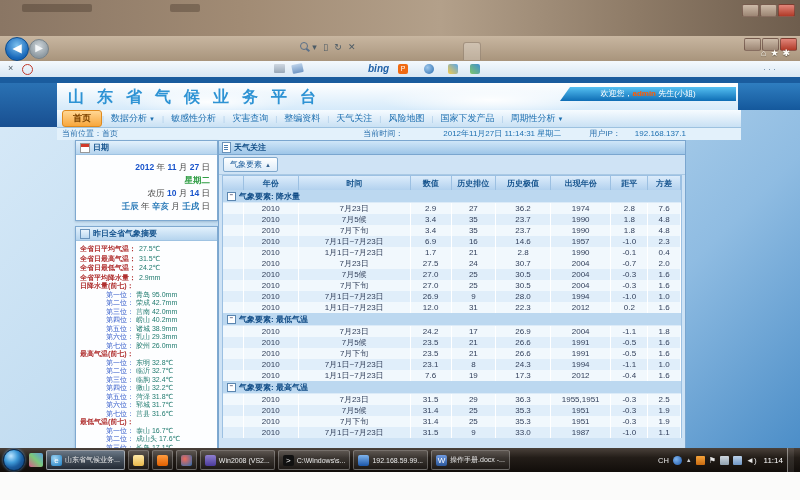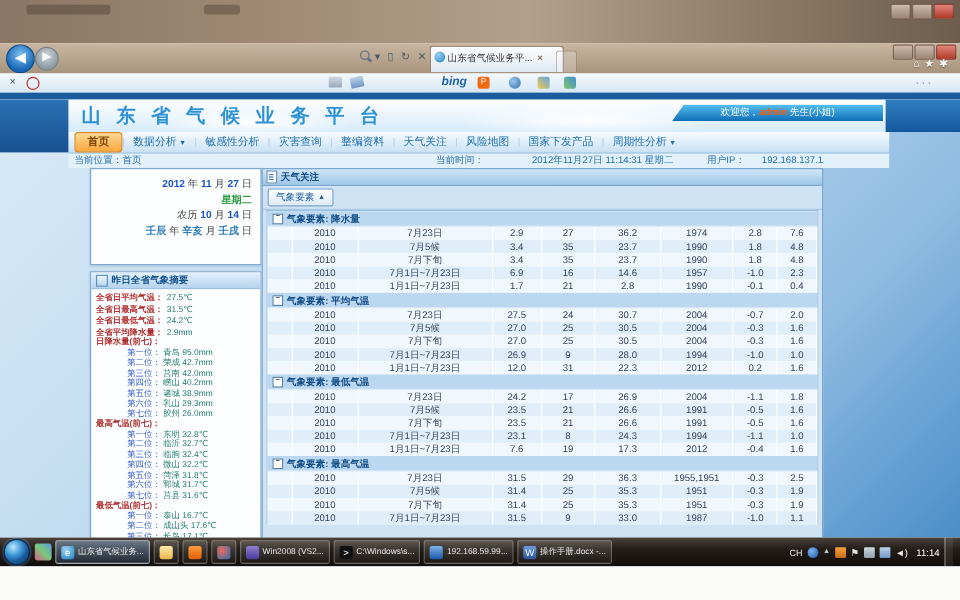--- a/index.html
+++ b/index.html
@@ -148,21 +148,20 @@
 <div id="ie-nav">
   <div id="back-btn" class="abs">◀</div>
   <div id="fwd-btn" class="abs">▶</div>
   <div class="addr-icons abs">
     <span class="lens"></span>
     <span class="chrome-btn">▾</span>
     <span class="chrome-btn">▯</span>
     <span class="chrome-btn">↻</span>
     <span class="chrome-btn">✕</span>
   </div>
-  <div id="tab" class="abs"><span class="fav"></span><span>山东省气候业务平...</span><span class="tx">×</span></div>
   <div id="tab-stub" class="abs"></div>
   <div id="ie-winctl" class="abs">
     <span class="win-ctl"></span><span class="win-ctl"></span><span class="win-ctl close"></span>
   </div>
   <div id="ie-tools" class="abs"><span>⌂</span><span>★</span><span>✱</span></div>
 </div>
 
 <div id="ie-cmd">
   <span class="chrome-btn abs" style="left:6px;top:2px;">×</span>
   <span class="abs" style="left:22px;top:3px;width:9px;height:9px;border:1.5px solid #c0392b;border-radius:50%;"></span>
@@ -207,20 +206,24 @@
       <span class="nav-sep">|</span>
       <div class="nav-item">周期性分析<span class="nav-dd">▼</span></div>
     </div>
 
   <div id="breadcrumb">
     <span id="crumb-left">当前位置：首页</span>
     <span id="crumb-right"><span><span>当前时间：</span><span style="color:#1d6fb0;margin-left:40px;">2012年11月27日 11:14:31 星期二</span></span><span><span>用户IP：</span><span style="color:#1d6fb0;">192.168.137.1</span></span></span>
   </div>
 
   <div class="panel" id="panel-date">
+    <div class="panel-h">
+        <span class="ic-cal"></span>
+        <span>日期</span>
+      </div>
     <div id="date-body">
       <div id="date-line1"><span class="n">2012</span> <span class="t">年</span> <span class="n">11</span> <span class="t">月</span> <span class="n">27</span> <span class="t">日</span> </div>
       <div class="g">星期二</div>
       <div id="date-line3"><span class="t">农历</span> <span class="n">10</span> <span class="t">月</span> <span class="n">14</span> <span class="t">日</span> </div>
       <div id="date-line4"><span class="gz">壬辰</span> <span class="t">年</span> <span class="gz">辛亥</span> <span class="t">月</span> <span class="gz">壬戌</span> <span class="t">日</span> </div>
     </div>
   </div>
 
   <div class="panel" id="panel-summary">
     <div class="panel-h">
@@ -261,20 +264,31 @@
         <span>天气关注</span>
       </div>
     <div id="main-body">
       <div id="tbl-toolbar">
         <div id="element-btn">
             <span>气象要素</span>
             <span class="arr">▲</span>
           </div>
       </div>
       <div id="grid">
+          <div class="g-head">
+            <span class="c" style="width: 20px;"></span>
+            <span class="c" style="width: 54px;">年份</span>
+            <span class="c" style="width: 112px;">时间</span>
+            <span class="c" style="width: 40px;">数值</span>
+            <span class="c" style="width: 44px;">历史排位</span>
+            <span class="c" style="width: 54px;">历史极值</span>
+            <span class="c" style="width: 60px;">出现年份</span>
+            <span class="c" style="width: 36px;">距平</span>
+            <span class="c" style="width: 32px;">方差</span>
+          </div>
           <div class="g-group">
             <span class="expander">−</span>
             <span>气象要素: 降水量</span>
           </div>
           <div class="g-row odd">
             <span class="c" style="width: 20px;"></span>
             <span class="c" style="width: 54px;">2010</span>
             <span class="c" style="width: 112px;">7月23日</span>
             <span class="c" style="width: 40px;">2.9</span>
             <span class="c" style="width: 44px;">27</span>
@@ -319,24 +333,20 @@
           <div class="g-row odd">
             <span class="c" style="width: 20px;"></span>
             <span class="c" style="width: 54px;">2010</span>
             <span class="c" style="width: 112px;">1月1日~7月23日</span>
             <span class="c" style="width: 40px;">1.7</span>
             <span class="c" style="width: 44px;">21</span>
             <span class="c" style="width: 54px;">2.8</span>
             <span class="c" style="width: 60px;">1990</span>
             <span class="c" style="width: 36px;">-0.1</span>
             <span class="c" style="width: 32px;">0.4</span>
-          </div>
-          <div class="g-group">
-            <span class="expander">−</span>
-            <span>气象要素: 平均气温</span>
           </div>
           <div class="g-row odd">
             <span class="c" style="width: 20px;"></span>
             <span class="c" style="width: 54px;">2010</span>
             <span class="c" style="width: 112px;">7月23日</span>
             <span class="c" style="width: 40px;">27.5</span>
             <span class="c" style="width: 44px;">24</span>
             <span class="c" style="width: 54px;">30.7</span>
             <span class="c" style="width: 60px;">2004</span>
             <span class="c" style="width: 36px;">-0.7</span>

